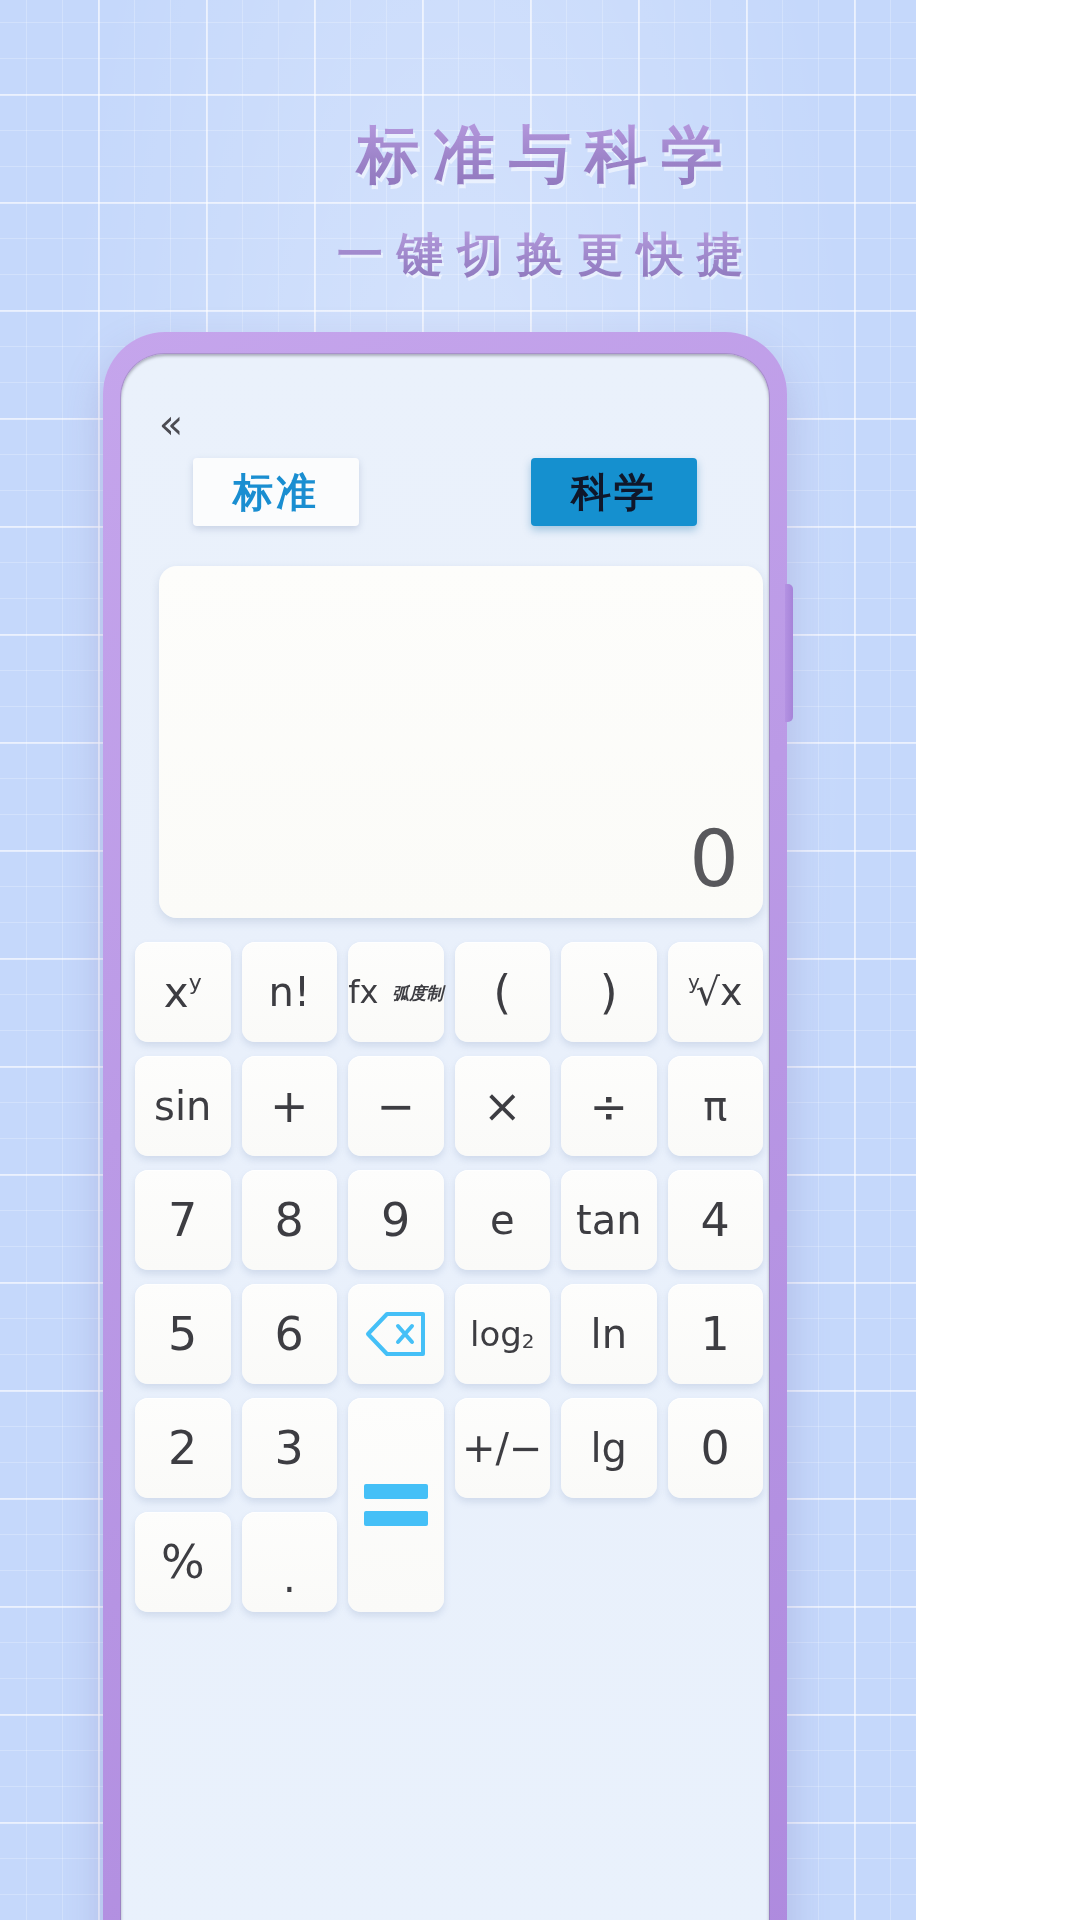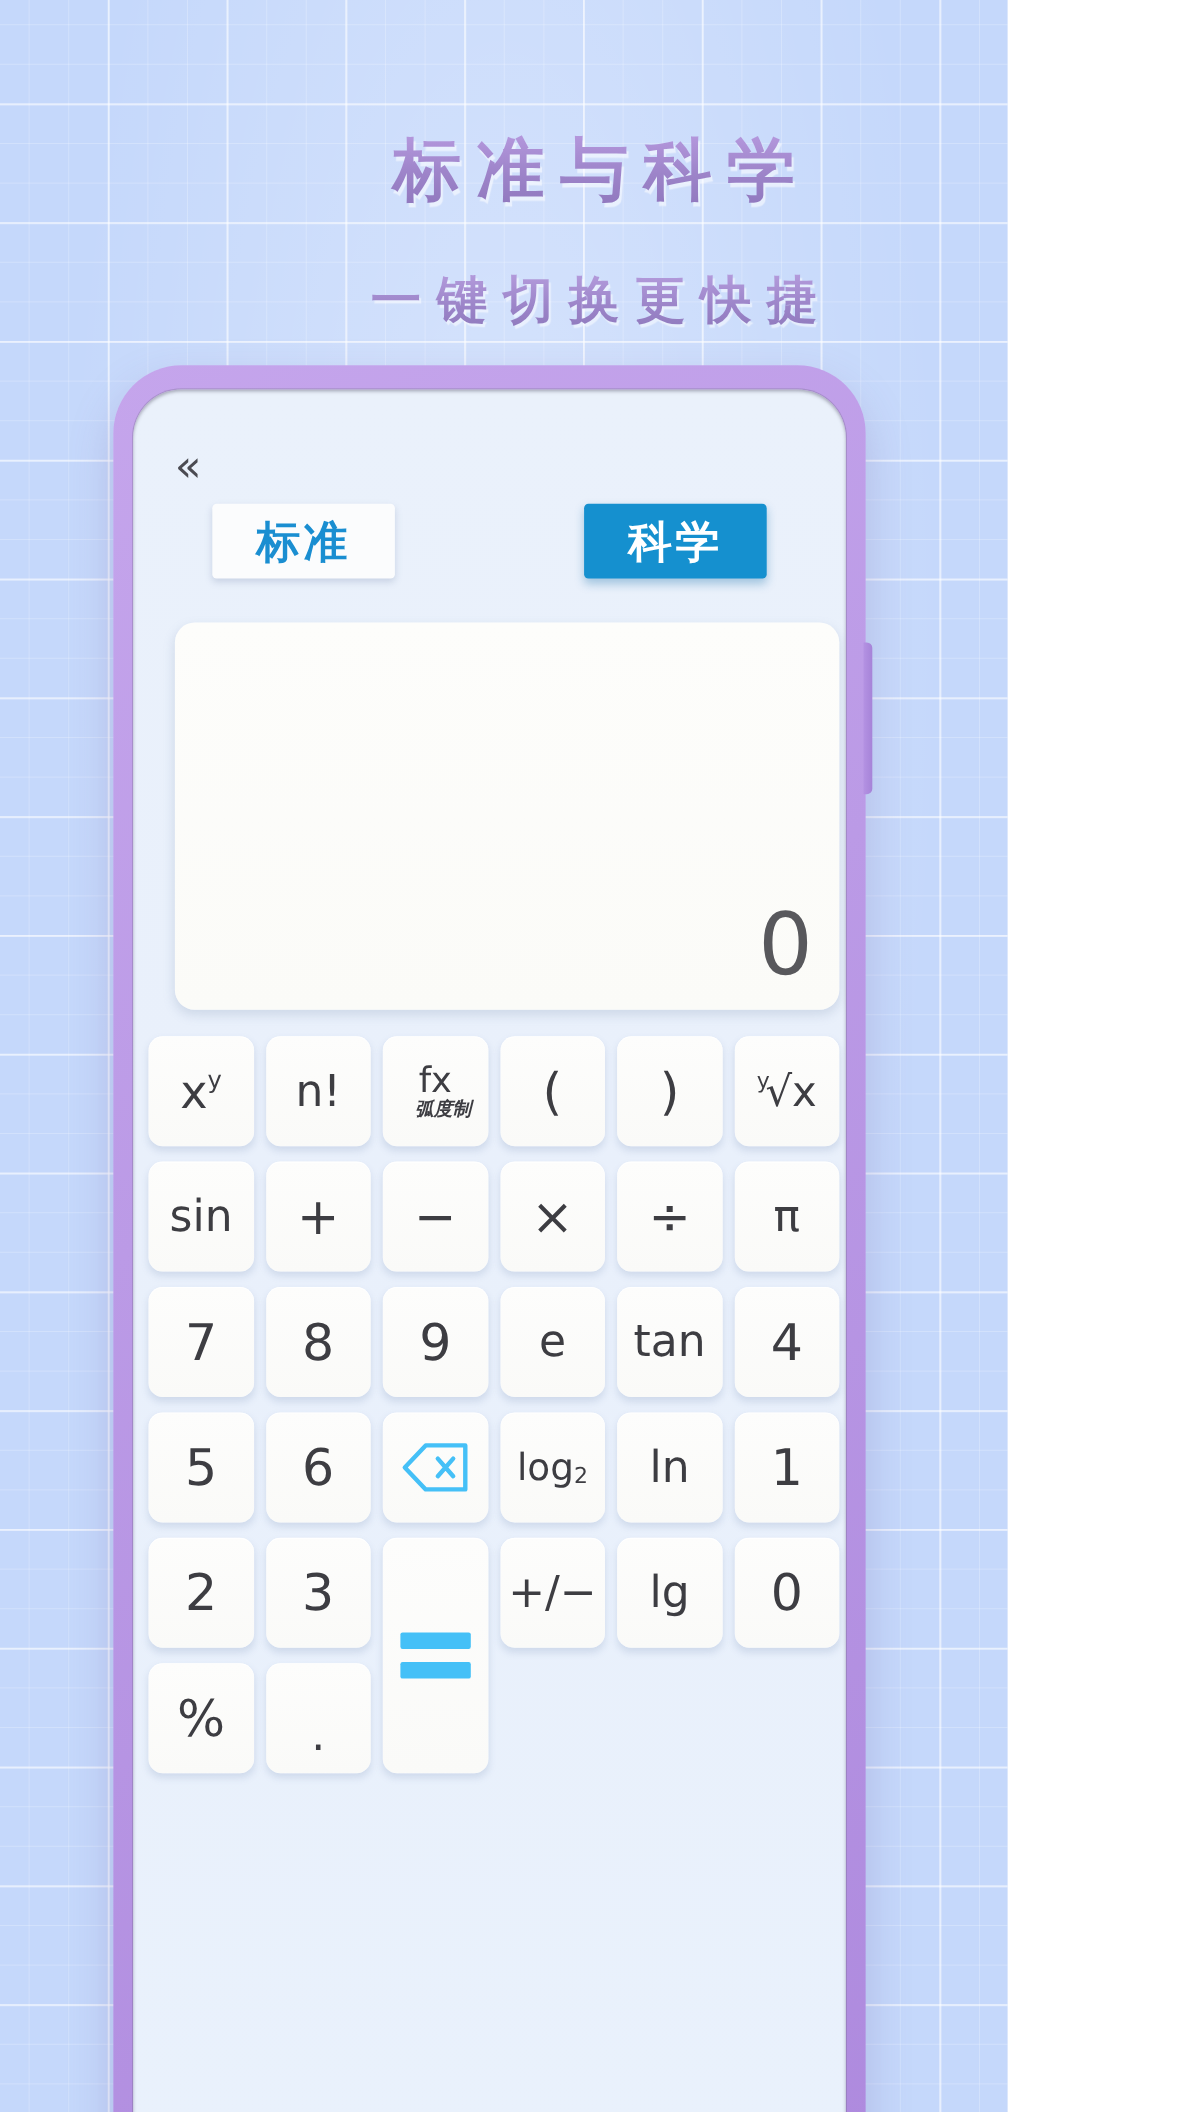--- a/index.html
+++ b/index.html
@@ -41,21 +41,21 @@
     text-indent: 14px;
     line-height: 1.18;
     background: linear-gradient(180deg, #b79adf 0%, #9d84c9 55%, #8f77bd 100%);
     -webkit-background-clip: text;
     background-clip: text;
     color: transparent;
     -webkit-text-fill-color: transparent;
     filter: drop-shadow(2px 4px 0px rgba(255,255,255,0.55));
   }
   .subhead-wrap {
-    position: absolute; top: 242px; left: 0; width: 1080px;
+    position: absolute; top: 224px; left: 0; width: 1080px;
     text-align: center; z-index: 3;
   }
   .subhead {
     font-size: 46px;
     font-weight: 700;
     letter-spacing: 14px;
     text-indent: 14px;
     background: linear-gradient(180deg, #b9a0e0 0%, #9b84c8 60%, #8d78bb 100%);
     -webkit-background-clip: text;
     background-clip: text;
@@ -121,21 +121,21 @@
     letter-spacing: 3px;
     font-family: "DejaVu Sans", sans-serif;
   }
   .tab.inactive {
     background: #fbfcfd;
     color: #1a8ed1;
     box-shadow: 0 3px 7px rgba(110,130,170,0.28);
   }
   .tab.active {
     background: #1590cf;
-    color: #ffffff;
+    color: #0f172a;
     box-shadow: 0 4px 9px rgba(20,110,170,0.34);
     font-family: Liberation Mono, monospace;
   }
 
   
   .display {
     position: absolute;
     top: 212px; left: 38px;
     width: 604px; height: 352px;
     background: linear-gradient(180deg,#fdfdfb 0%, #fbfbf8 100%);
@@ -185,21 +185,21 @@
   .key.accent { color: #45c0f7; font-size: 40px; letter-spacing: 1px; }
   .key.tall { grid-row: span 2; }
 
   
   .pow { display:inline-flex; align-items:flex-start; font-size:42px;}
   .pow sup { font-size:22px; line-height:1; margin-top:4px; }
   .sub { display:inline-flex; align-items:flex-end; font-size:34px;}
   .sub sub { font-size:20px; line-height:1; margin-bottom:3px; }
   .nroot { display:inline-flex; align-items:flex-start; font-size:38px; }
   .nroot .idx { font-size:20px; line-height:1; margin-top:2px; margin-right:-4px; }
-  .fxkey { display:flex; flex-direction:column; align-items:center; line-height:1; }
+  .fxkey { display:flex; flex-direction:row; align-items:center; line-height:1; }
   .fxkey .fxmain { font-size:32px; letter-spacing:0px; }
   .fxkey .fxsub { font-size:17px; margin-top:3px; margin-left:14px; color:#3d3d42; font-weight:600;font-style:italic;}
   .dot { font-size:40px; position:relative; top:16px; }
   .eq-glyph { display:flex; flex-direction:column; gap:12px; }
   .eq-glyph span { display:block; width:64px; height:15px; background:#45c0f7; border-radius:2px; }
   .bksp { width:62px; height:46px; }
 </style>
 </head>
 <body>
 

